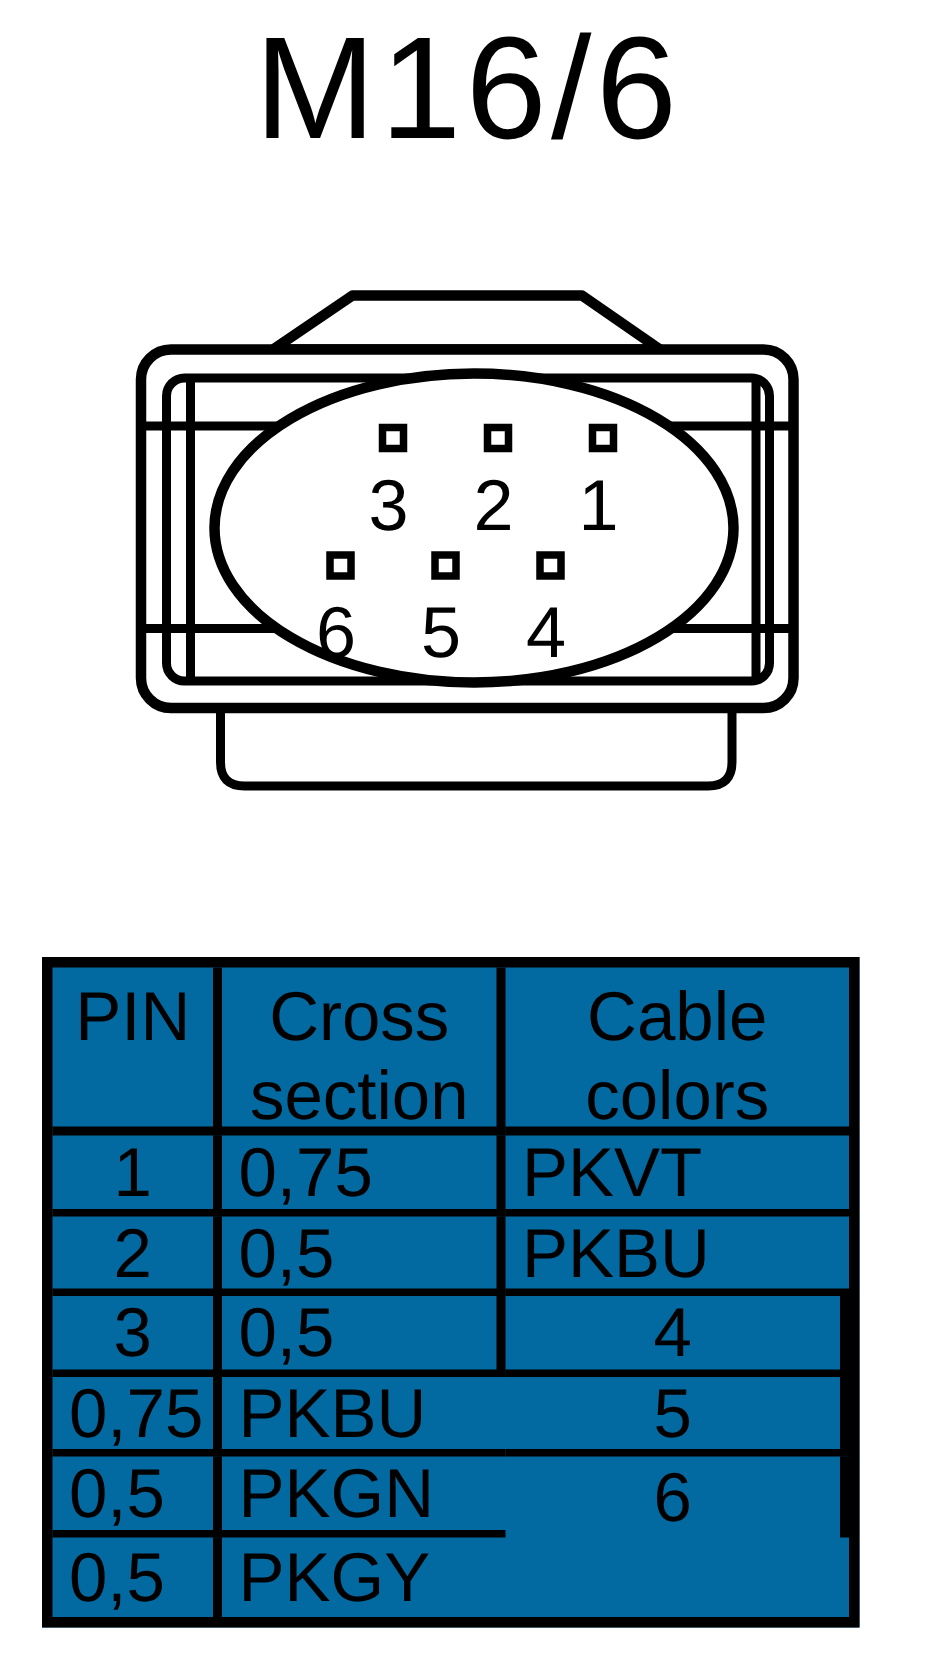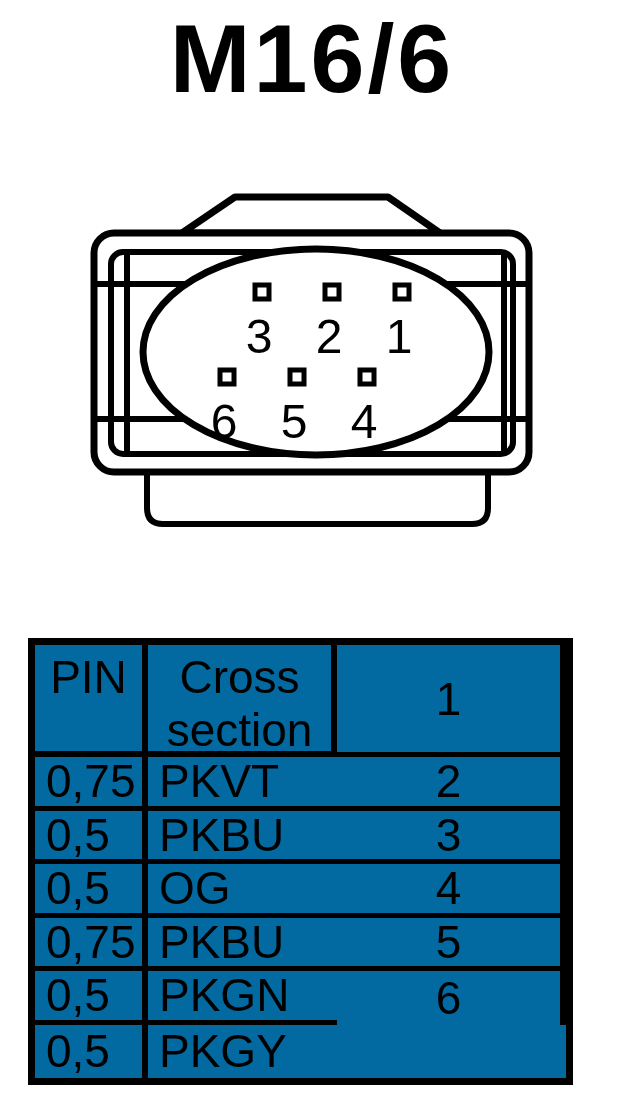--- a/index.html
+++ b/index.html
@@ -12,21 +12,21 @@
     font-family: "Liberation Sans", "DejaVu Sans", sans-serif;
     color: #000000;
   }
   .title {
     position: absolute;
     left: 0; right: 0;
     top: 4px;
     margin: 0;
     text-align: center;
     font-size: 97px;
-    font-weight: bold;
+    font-weight: normal;
     letter-spacing: 3px;
     line-height: 110px;
     color: #000000;
   }
   .connector-svg {
     position: absolute;
     left: 85px;
     top: 185px;
   }
   
@@ -108,32 +108,33 @@
       <text x="209" y="253">5</text>
       <text x="279" y="253">4</text>
     </g>
   </svg>
 
   <div class="spec-table">
 
     <div class="cell hdr col-1">PIN</div>
     <div class="cell hdr col-2">Cross
 section</div>
+    <div class="cell hdr col-3">Cable
+colors</div>
 
     <div class="cell data col-1 pin-col">1</div>
     <div class="cell data col-2 val-col">0,75</div>
     <div class="cell data col-3 val-col">PKVT</div>
 
     <div class="cell data col-1 pin-col">2</div>
     <div class="cell data col-2 val-col">0,5</div>
     <div class="cell data col-3 val-col">PKBU</div>
 
     <div class="cell data col-1 pin-col">3</div>
     <div class="cell data col-2 val-col">0,5</div>
-    <div class="cell data col-3 val-col">OG</div>
 
     <div class="cell data col-1 pin-col">4</div>
     <div class="cell data col-2 val-col">0,75</div>
     <div class="cell data col-3 val-col">PKBU</div>
 
     <div class="cell data col-1 pin-col">5</div>
     <div class="cell data col-2 val-col">0,5</div>
     <div class="cell data col-3 val-col">PKGN</div>
 
     <div class="cell data last-row col-1 pin-col">6</div>

